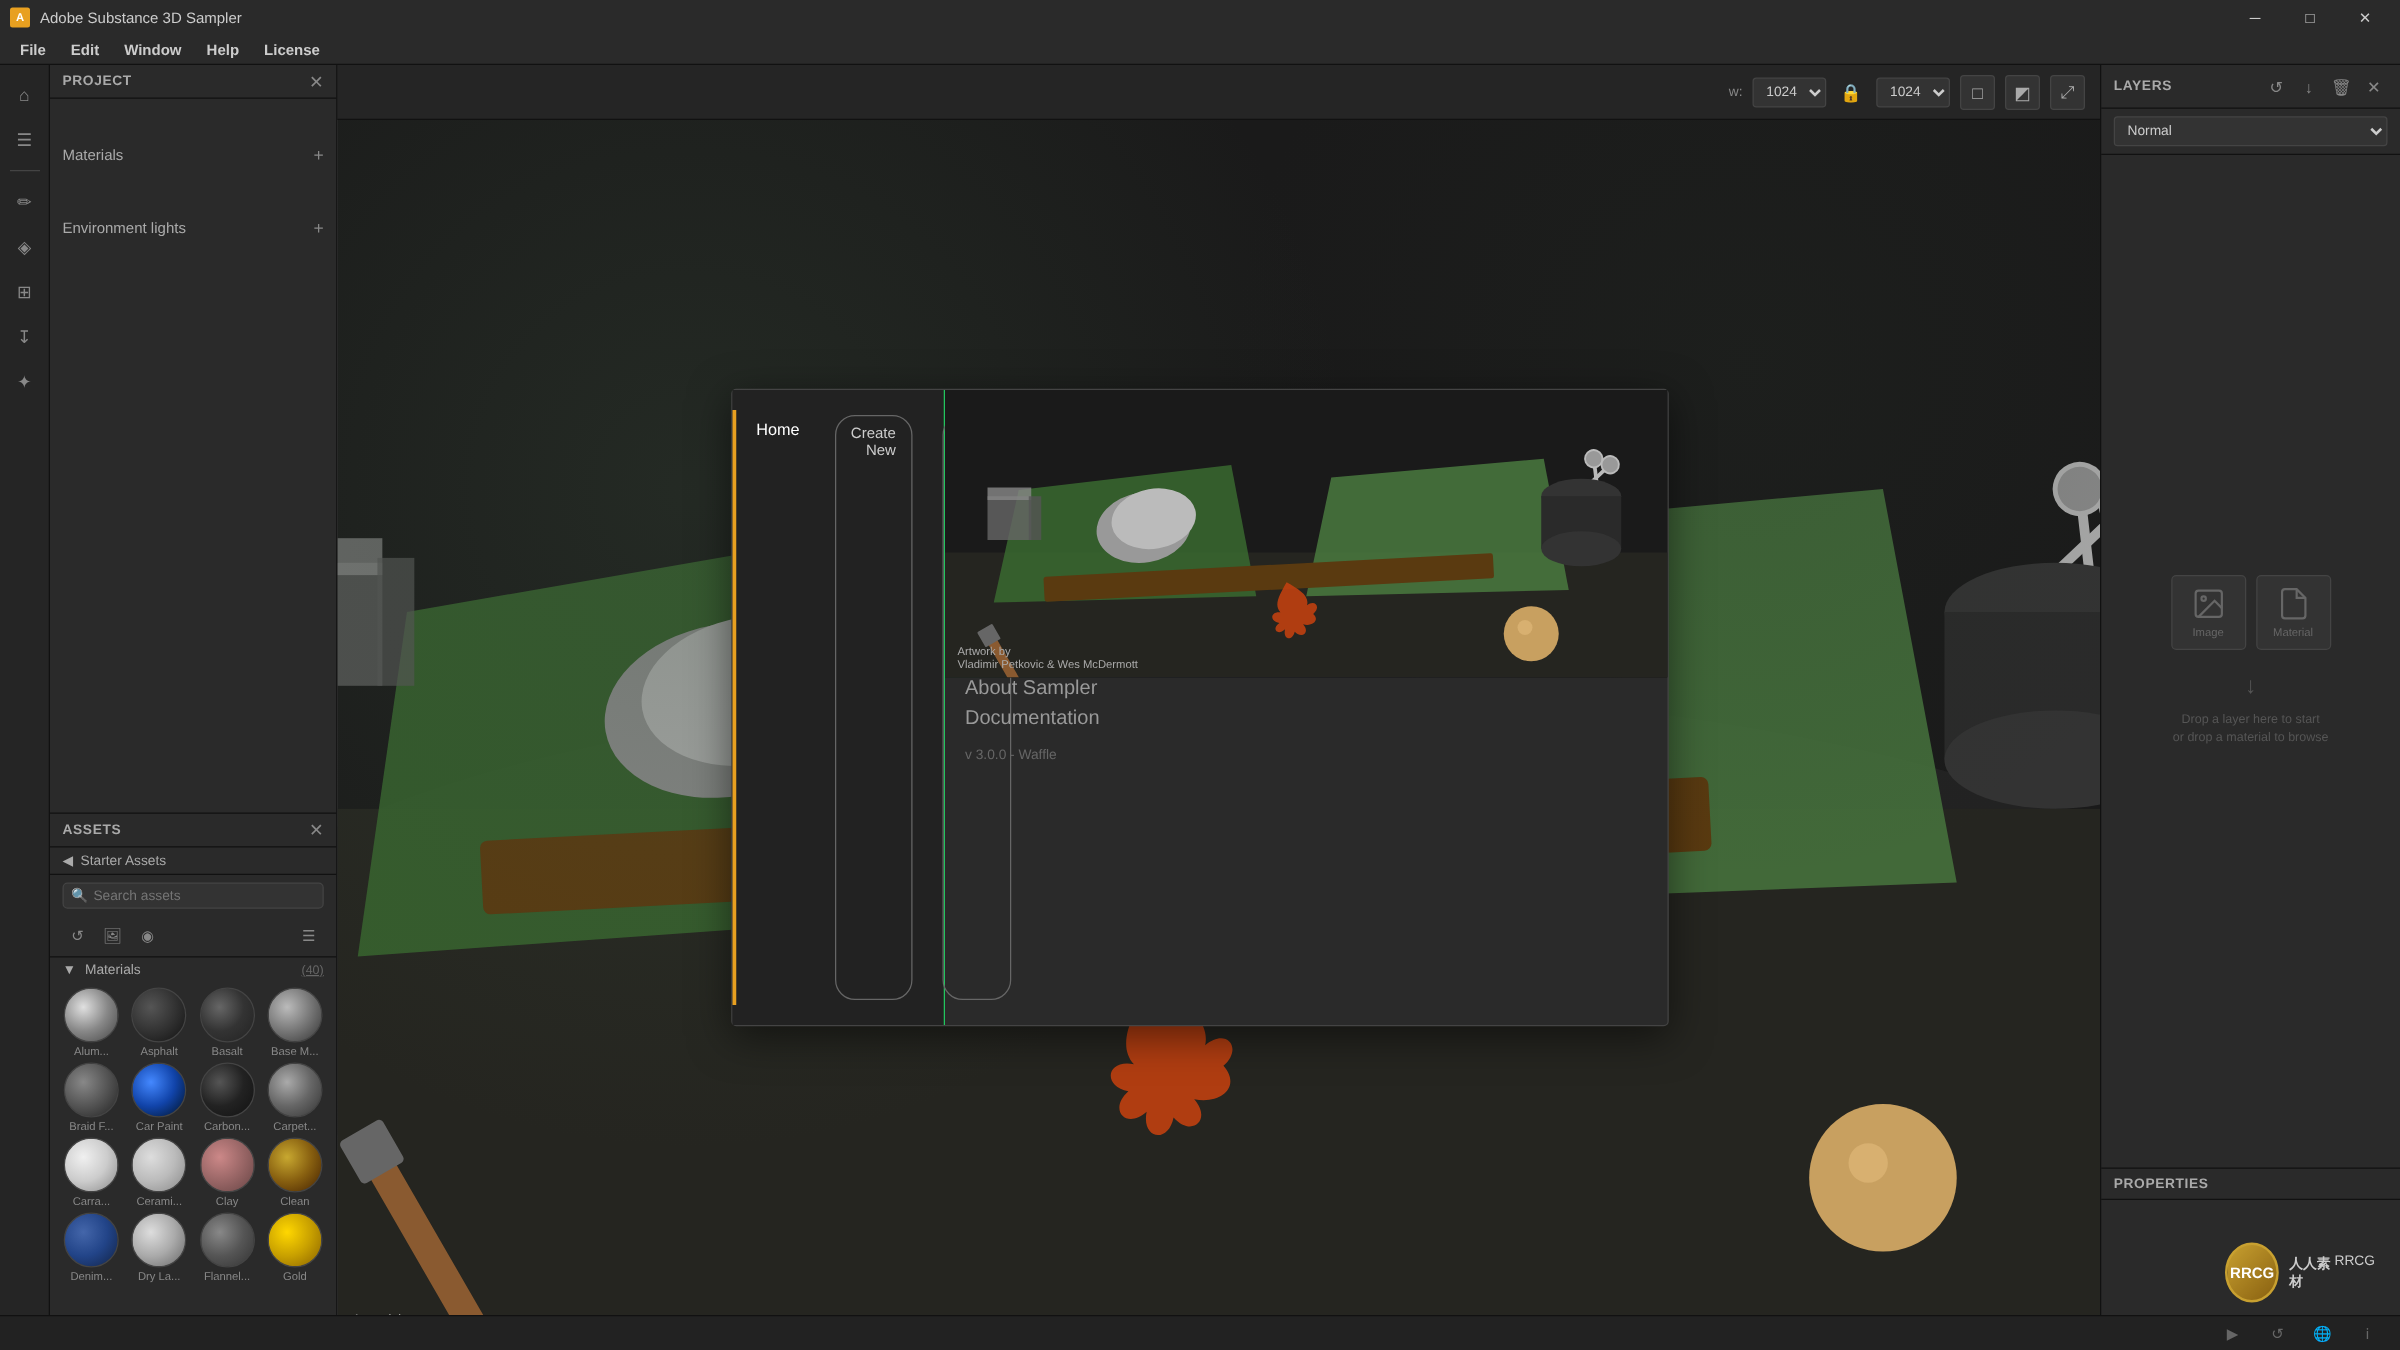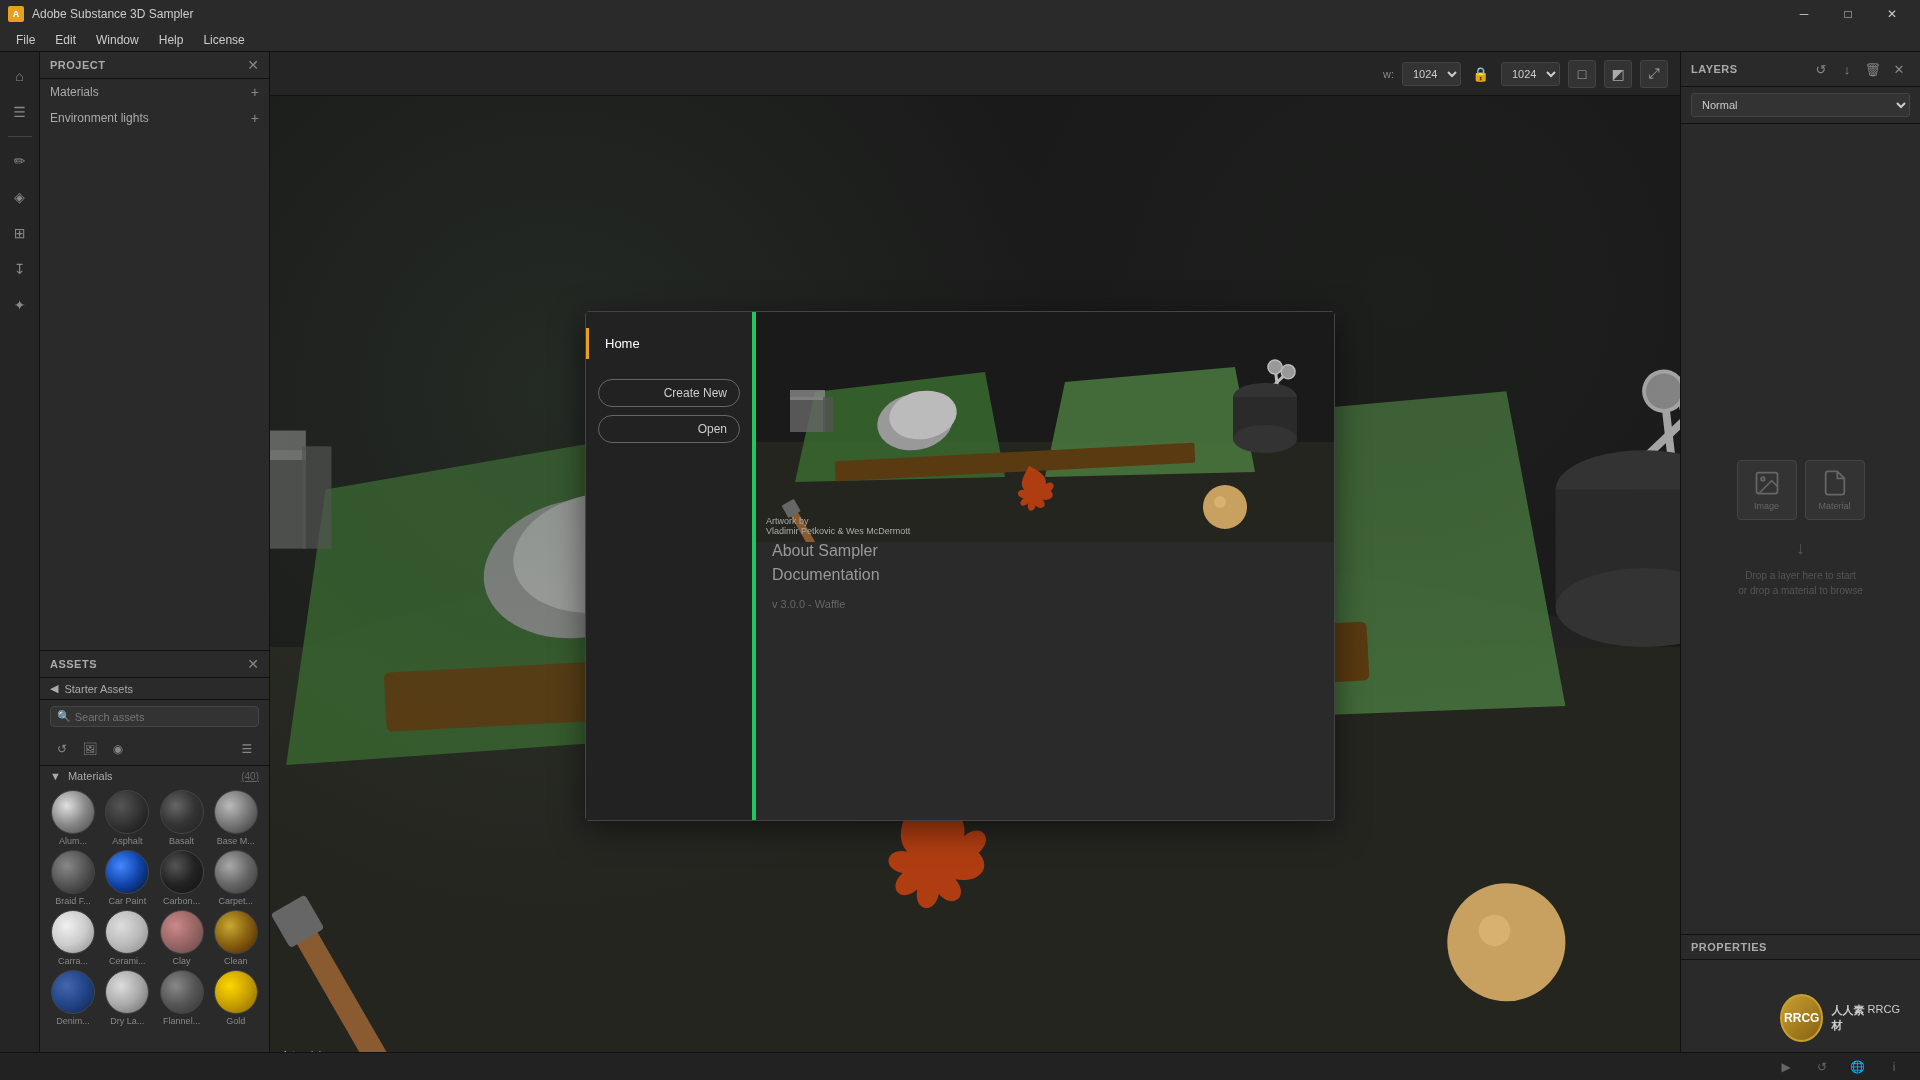--- a/index.html
+++ b/index.html
@@ -70,20 +70,21 @@
       left: 0;
       width: 100%;
       height: 24px;
       background: #2a2a2a;
       display: flex;
       align-items: center;
       padding: 0 8px;
       gap: 4px;
       font-size: 12px;
       border-bottom: 1px solid #111;
+      font-weight: bold;
     }
     .menu-item {
       padding: 2px 8px;
       cursor: pointer;
       color: #ccc;
       border-radius: 2px;
     }
 
     
     .app-body {
@@ -120,20 +121,21 @@
     }
     .sidebar-divider { width: 24px; height: 1px; background: #444; margin: 4px 0; }
 
     
     .project-panel {
       width: 230px;
       background: #2a2a2a;
       display: flex;
       flex-direction: column;
       border-right: 1px solid #111;
+      gap: 32px;
     }
     .panel-header {
       display: flex;
       align-items: center;
       justify-content: space-between;
       padding: 6px 10px;
       font-size: 11px;
       font-weight: bold;
       color: #aaa;
       text-transform: uppercase;
@@ -474,23 +476,22 @@
       background: #2a2a2a;
       border-radius: 4px;
       border: 1px solid #444;
       display: flex;
       pointer-events: all;
       box-shadow: 0 8px 32px rgba(0,0,0,0.5);
     }
     .welcome-left {
       width: 170px;
       background: #222;
-      border-right: 4px solid #22c55e;
-      display: flex;
-      flex-direction: column;
+      border-right: 1px solid #22c55e;
+      display: flex;
       padding: 16px 0;
     }
     .welcome-nav-item {
       padding: 8px 16px;
       font-size: 13px;
       color: #ccc;
       cursor: pointer;
       border-left: 3px solid transparent;
     }
     .welcome-nav-item.active {

